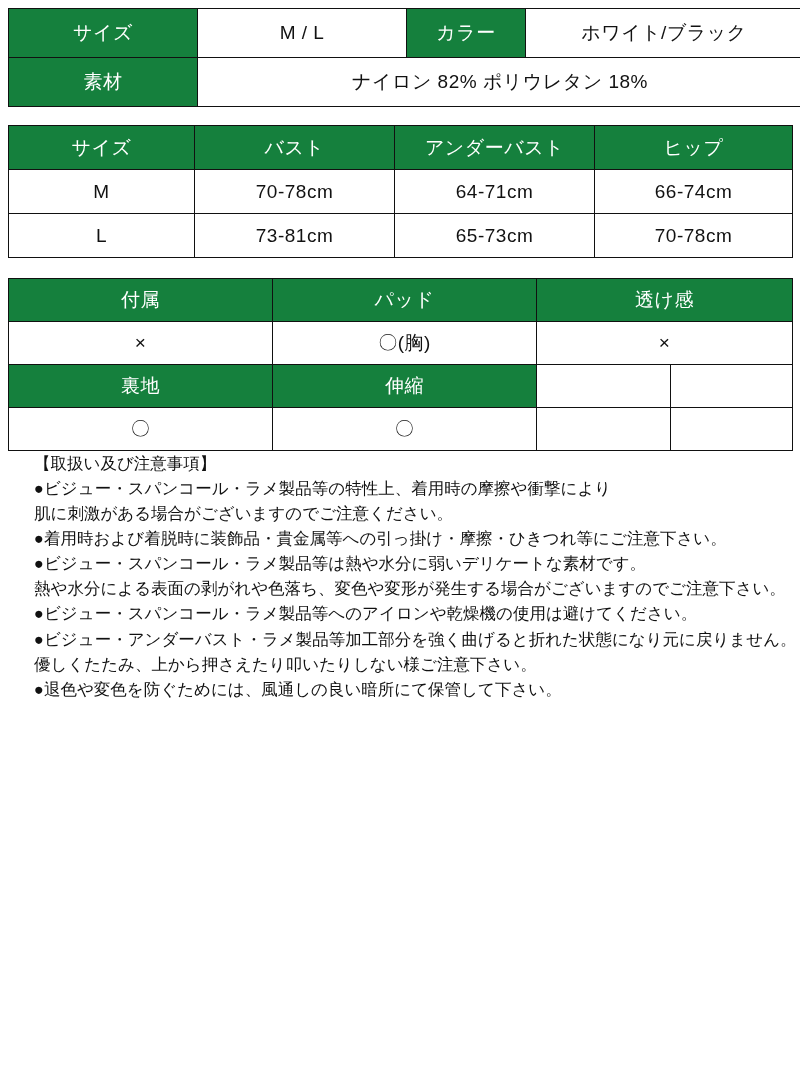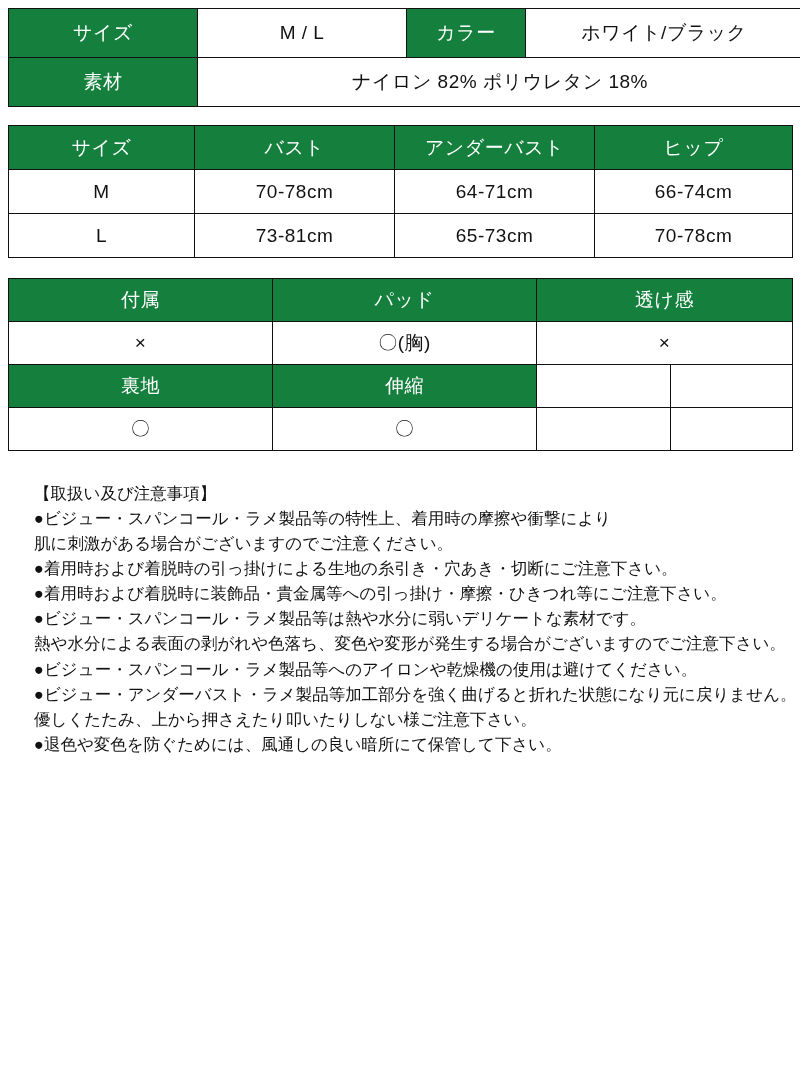--- a/index.html
+++ b/index.html
@@ -74,21 +74,20 @@
   }
   #attr-table col.a1 { width: 264px; }
   #attr-table col.a2 { width: 264px; }
   #attr-table col.a3 { width: 134px; }
   #attr-table col.a4 { width: 122px; }
   #attr-table .mark {
     font-size: 19px;
   }
 
   .notes {
-    margin-top: 30px;
     padding-left: 26px;
     font-size: 16.5px;
     line-height: 1.52;
     color: #111111;
   }
   .notes .line {
     white-space: nowrap;
   }
 </style>
 </head>
@@ -170,21 +169,20 @@
       <td class="blank-cell"></td>
       <td class="blank-cell"></td>
     </tr>
   </tbody>
     </table>
 
   <div class="notes">
     <div class="line">【取扱い及び注意事項】</div>
     <div class="line">●ビジュー・スパンコール・ラメ製品等の特性上、着用時の摩擦や衝撃により</div>
     <div class="line">肌に刺激がある場合がございますのでご注意ください。</div>
-    <div class="line">●着用時および着脱時の引っ掛けによる生地の糸引き・穴あき・切断にご注意下さい。</div>
     <div class="line">●着用時および着脱時に装飾品・貴金属等への引っ掛け・摩擦・ひきつれ等にご注意下さい。</div>
     <div class="line">●ビジュー・スパンコール・ラメ製品等は熱や水分に弱いデリケートな素材です。</div>
     <div class="line">熱や水分による表面の剥がれや色落ち、変色や変形が発生する場合がございますのでご注意下さい。</div>
     <div class="line">●ビジュー・スパンコール・ラメ製品等へのアイロンや乾燥機の使用は避けてください。</div>
     <div class="line">●ビジュー・アンダーバスト・ラメ製品等加工部分を強く曲げると折れた状態になり元に戻りません。</div>
     <div class="line">優しくたたみ、上から押さえたり叩いたりしない様ご注意下さい。</div>
     <div class="line">●退色や変色を防ぐためには、風通しの良い暗所にて保管して下さい。</div>
   </div>
 
 </div>

